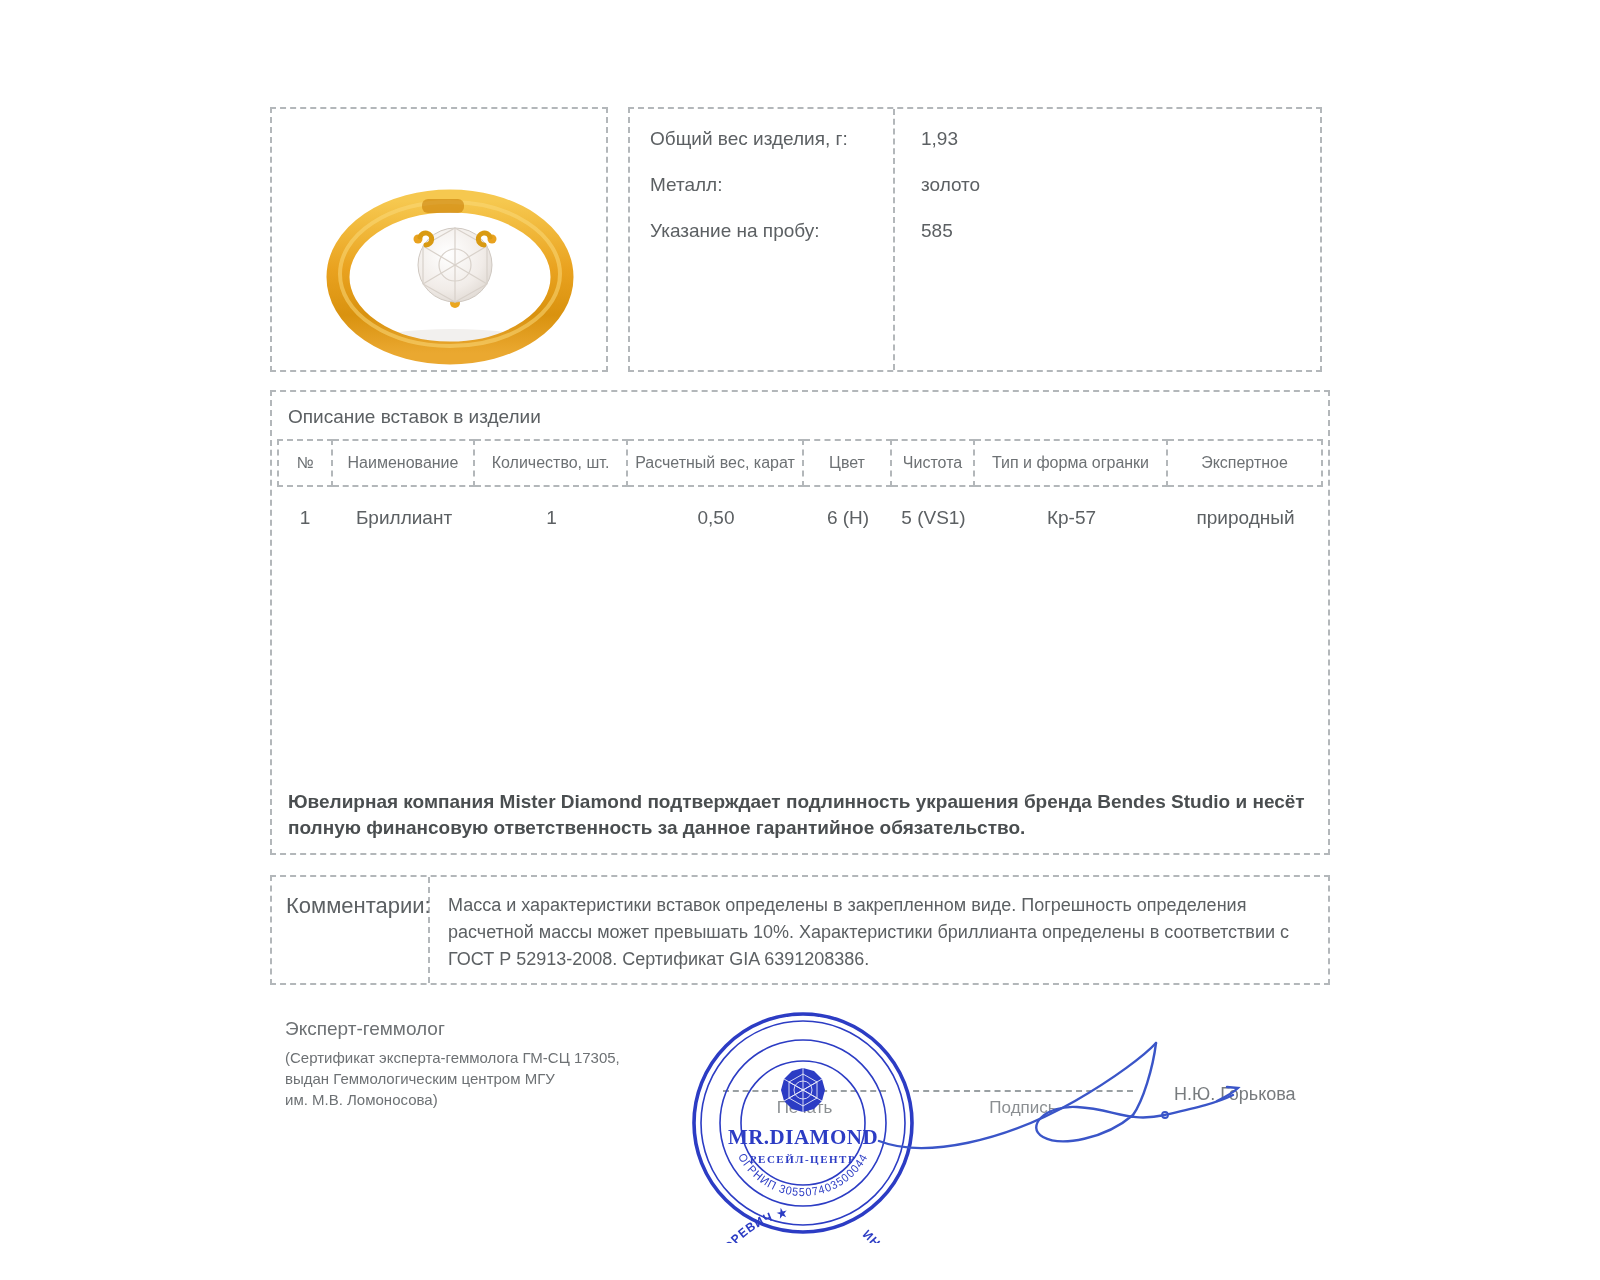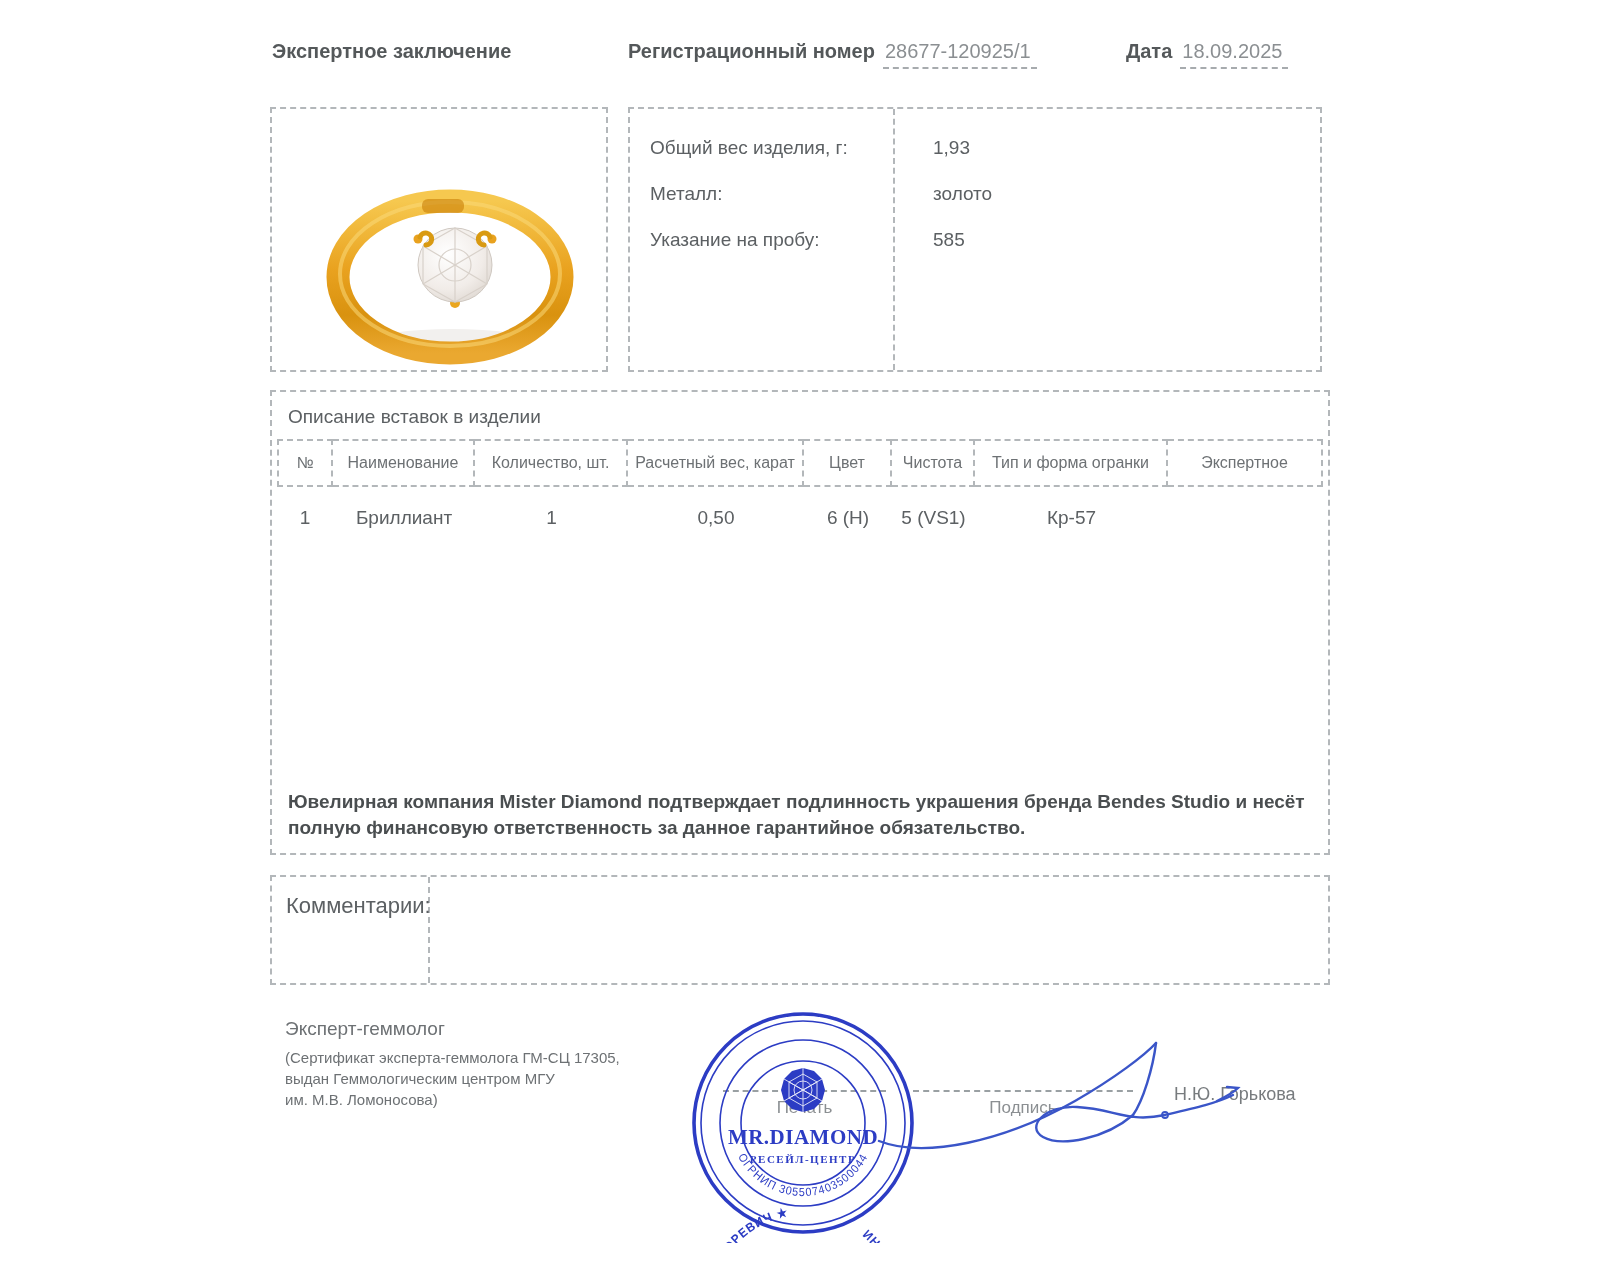--- a/index.html
+++ b/index.html
@@ -18,21 +18,21 @@
 
   
   .dash-box { border:2px dashed #b3b7ba; background:#fff; }
 
   
   .photo-box { position:absolute; top:107px; left:0; width:338px; height:265px; }
   .info-box  { position:absolute; top:107px; left:358px; width:694px; height:265px; padding:16px 0 0 0; }
   .info-divider { position:absolute; left:263px; top:0; bottom:0; width:0; border-left:2px dashed #b3b7ba; }
   .info-row { display:flex; }
   .info-row.first { min-height:102px; align-items:flex-start; }
-  .info-row.rest { height:46px; align-items:center;gap:12px; }
+  .info-row.rest { height:46px; align-items:flex-start; }
   .info-label { width:263px; padding-left:20px; font-size:19px; color:#5c6063; line-height:28px; }
   .info-value { padding-left:28px; font-size:19px; color:#5c6063; line-height:28px; max-width:390px; }
   .info-row.first .info-value { max-width:350px; }
 
   
   .inserts-box { position:absolute; top:390px; left:0; width:1060px; height:465px; }
   .inserts-title { padding:14px 0 0 16px; font-size:19px; color:#5c6063; }
   .inserts-header { display:grid; grid-template-columns:56px 142px 153px 176px 88px 83px 193px 155px;
                     margin:11px 5px 0 5px; }
   .hcell { border-top:2px dashed #b3b7ba; border-bottom:2px dashed #b3b7ba; border-right:2px dashed #b3b7ba;
@@ -61,29 +61,20 @@
   .expert-name { position:absolute; left:904px; top:53px; font-size:18px; color:#777b7e;margin-top:26px; }
   .stamp-svg { position:absolute; left:413px; top:-2px; z-index:2; }
   .signature-svg { position:absolute; left:595px; top:18px; z-index:3; }
 </style>
 </head>
 <body>
 
 <div class="page">
   <div class="content">
 
-    <div class="doc-header">
-      <div class="doc-title">Экспертное заключение</div>
-      <div class="reg-group">
-        <span class="hdr-label">Регистрационный номер</span><span class="hdr-value">28677-120925/1</span>
-      </div>
-      <div class="date-group">
-        <span class="hdr-label">Дата</span><span class="hdr-value">18.09.2025</span>
-      </div>
-    </div>
 
     <div class="photo-box dash-box">
       <svg width="334" height="261" viewBox="0 0 334 261">
         <defs>
           <linearGradient id="goldGrad" x1="0" y1="0" x2="0" y2="1">
             <stop offset="0" stop-color="#f6c84f"></stop>
             <stop offset="0.45" stop-color="#e9a21f"></stop>
             <stop offset="0.75" stop-color="#d9920f"></stop>
             <stop offset="1" stop-color="#eaa830"></stop>
           </linearGradient>
@@ -142,26 +133,28 @@
         <div class="hcell">Экспертное</div>
       </div>
       <div class="inserts-row">
         <div class="rcell">1</div>
         <div class="rcell">Бриллиант</div>
         <div class="rcell">1</div>
         <div class="rcell">0,50</div>
         <div class="rcell">6 (H)</div>
         <div class="rcell">5 (VS1)</div>
         <div class="rcell">Кр-57</div>
+        <div class="rcell">природный</div>
       </div>
       <div class="guarantee">Ювелирная компания Mister Diamond подтверждает подлинность украшения бренда Bendes Studio и несёт полную финансовую ответственность за данное гарантийное обязательство.</div>
     </div>
 
     <div class="comments-box dash-box">
       <div class="comments-label">Комментарии:</div>
+      <div class="comments-text">Масса и характеристики вставок определены в закрепленном виде. Погрешность определения расчетной массы может превышать 10%. Характеристики бриллианта определены в соответствии с ГОСТ Р 52913-2008. Сертификат GIA 6391208386.</div>
     </div>
 
     <div class="footer">
       <div class="expert-title">Эксперт-геммолог</div>
       <div class="expert-cert">
         <div>(Сертификат эксперта-геммолога ГМ-СЦ 17305,</div>
         <div>выдан Геммологическим центром МГУ</div>
         <div>им. М.В. Ломоносова)</div>
       </div>
 

